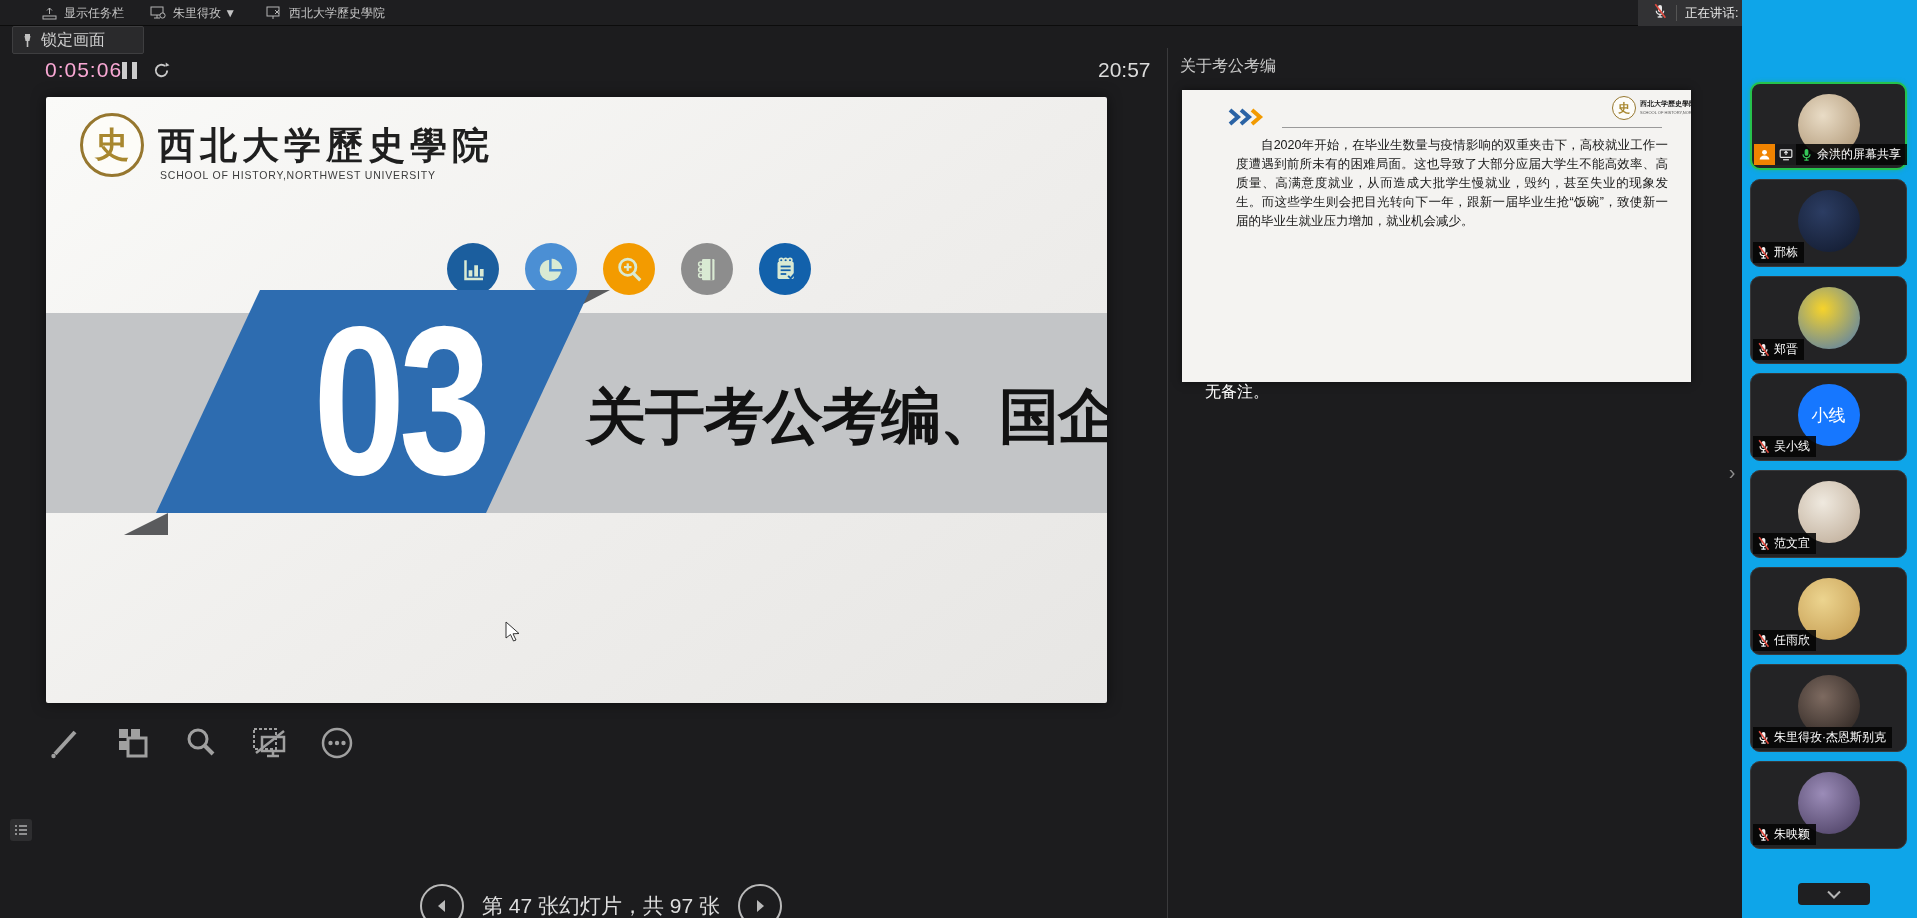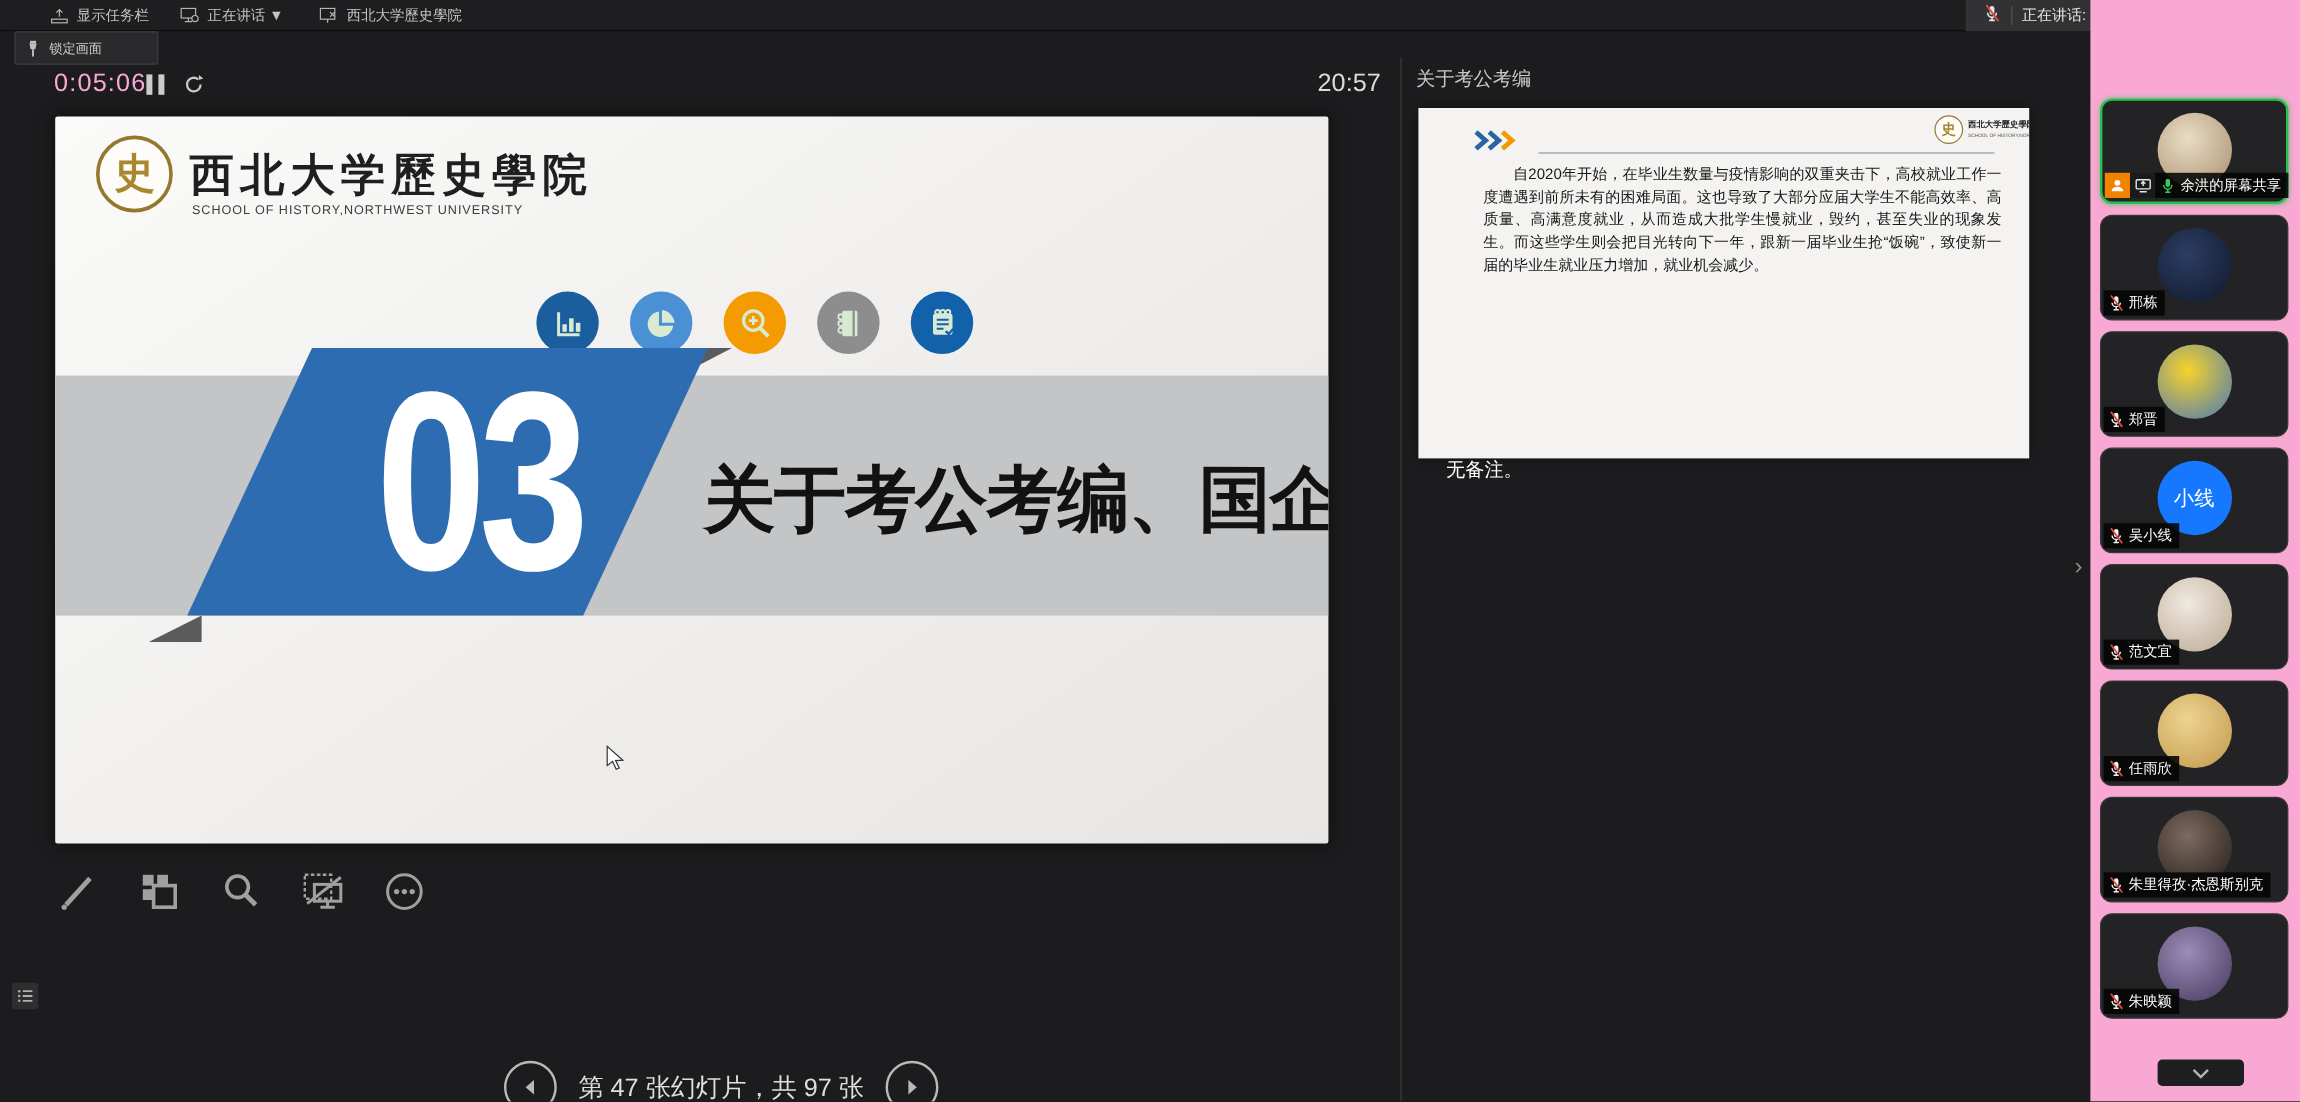--- a/index.html
+++ b/index.html
@@ -8,21 +8,21 @@
 
   
   .topbar { position:absolute; left:0; top:0; width:1910px; height:26px; background:#1e1e20; border-bottom:1px solid #0c0c0c; }
   .tb-item { position:absolute; top:0; height:26px; display:flex; align-items:center; gap:7px; font-size:12px; color:#c4c4c4; cursor:default; }
   .tb-item svg { display:block; }
   .speak-pill { position:absolute; right:0; top:0; height:26px; width:272px; background:#323234; display:flex; align-items:center; gap:8px; padding-left:14px; }
   .speak-div { width:1px; height:16px; background:#555; }
   .speak-txt { font-size:12.5px; color:#e8e8e8; white-space:nowrap; }
   .tm-logo { position:absolute; right:52px; top:2px; }
 
-  .lockbtn { position:absolute; left:12px; top:26px; width:120px; height:28px; background:#2a2a2c; border:1px solid #3e3e40; border-radius:2px; display:flex; align-items:center; gap:7px; padding-left:8px; font-size:11px; color:#cfcfcf; }
+  .lockbtn { position:absolute; left:12px; top:26px; width:132px; height:28px; background:#2a2a2c; border:1px solid #3e3e40; border-radius:2px; display:flex; align-items:center; gap:7px; padding-left:8px; font-size:16px; color:#cfcfcf; }
 
   
   .timer { position:absolute; left:45px; top:58px; font-size:21px; color:#f9a8d4; letter-spacing:1px; }
   .pausebtn { position:absolute; left:122px; top:62px; display:flex; gap:5px; }
   .pausebtn i { display:block; width:5px; height:17px; background:#cccccc; }
   .reloadbtn { position:absolute; left:152px; top:61px; }
   .clock { position:absolute; left:1098px; top:58px; font-size:21px; color:#dcdcdc; }
 
   
   .slide { position:absolute; left:46px; top:97px; width:1061px; height:606px; background:linear-gradient(145deg,#fafaf8 0%,#efeeec 55%,#e7e6e4 100%); border-radius:2px; box-shadow:0 0 14px rgba(0,0,0,.55); overflow:hidden; }
@@ -60,21 +60,21 @@
   .pv-logo-seal span { font-size:12px; }
   .pv-logo-cn { position:absolute; left:458px; top:9px; font-size:7px; font-weight:bold; color:#222; font-family:"Liberation Serif", serif; white-space:nowrap; }
   .pv-logo-en { position:absolute; left:458px; top:20px; font-size:4px; color:#555; white-space:nowrap; }
   .pv-body { position:absolute; left:54px; top:46px; width:432px; font-size:12.5px; line-height:19px; color:#161616; text-align:justify; }
   .pv-body p { text-indent:2em; margin-bottom:13px; }
   .pv-blue { color:#0b6fc2; font-weight:bold; }
   .notes { position:absolute; left:1205px; top:382px; font-size:16px; color:#ffffff; }
   .collapse { position:absolute; left:1724px; top:452px; width:16px; height:40px; display:flex; align-items:center; justify-content:center; color:#8e8e8e; font-size:20px; }
 
   
-  .sidebar { position:absolute; left:1742px; top:0; width:175px; height:918px; background:#f9a8d4; }
+  .sidebar { position:absolute; left:1742px; top:0; width:175px; height:918px; background:#0ea5e9; }
   .ptile { position:absolute; left:8px; width:157px; height:88px; background:#232325; border:1px solid #39393b; border-radius:10px; }
   .ptile.active { border:2px solid #26c24d; box-shadow:0 0 4px rgba(38,194,77,.6); }
   .pavatar { position:absolute; left:50%; top:10px; transform:translateX(-50%); width:62px; height:62px; border-radius:50%; display:flex; align-items:center; justify-content:center; color:#fff; font-size:17px; }
   .badges { position:absolute; left:2px; bottom:3px; display:flex; align-items:stretch; height:21px; }
   .badge-sq { width:21px; height:21px; display:flex; align-items:center; justify-content:center; }
   .badge-orange { background:#f08300; }
   .badge-dark { background:#1b1b1d; }
   .plabel { background:rgba(5,5,5,.88); display:flex; align-items:center; gap:3px; padding:0 6px 0 3px; }
   .plabel span { font-size:12px; color:#fff; white-space:nowrap; }
   .more-btn { position:absolute; left:56px; top:883px; width:72px; height:22px; background:#1f1f21; border-radius:4px; display:flex; align-items:center; justify-content:center; }
@@ -92,21 +92,21 @@
       </svg>
     <span>显示任务栏</span>
   </div>
   <div class="tb-item" style="left:150px">
     <svg width="16" height="14" viewBox="0 0 16 14">
         <rect x="1" y="1" width="12" height="8" fill="none" stroke="#b5b5b5"></rect>
         <line x1="7" y1="9" x2="7" y2="12" stroke="#b5b5b5"></line>
         <line x1="4" y1="12" x2="10" y2="12" stroke="#b5b5b5"></line>
         <circle cx="12.5" cy="9.5" r="2.6" fill="#1e1e20" stroke="#b5b5b5"></circle>
       </svg>
-    <span>正在讲话 ▼</span>
+    <span>朱里得孜 ▼</span>
   </div>
   <div class="tb-item" style="left:266px">
     <svg width="16" height="14" viewBox="0 0 16 14">
         <rect x="1" y="1" width="12" height="9" fill="none" stroke="#b5b5b5"></rect>
         <line x1="7" y1="10" x2="7" y2="13" stroke="#b5b5b5"></line>
         <path d="M9 4 l4 4 M13 4 l-4 4" stroke="#b5b5b5"></path>
       </svg>
     <span>西北大学歷史學院</span>
   </div>
   <div class="speak-pill">

